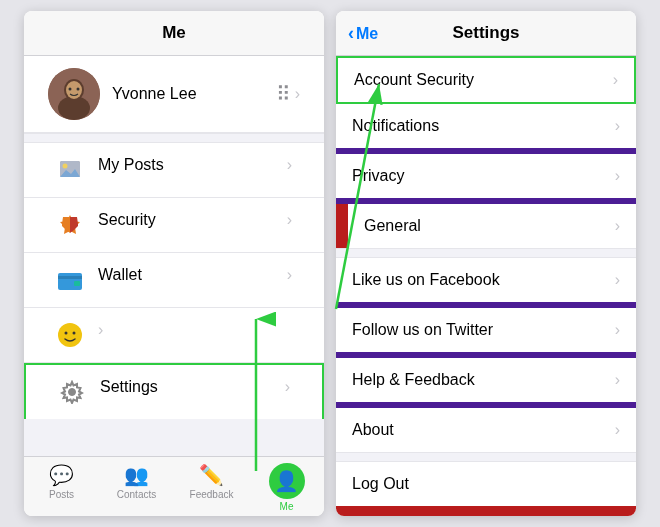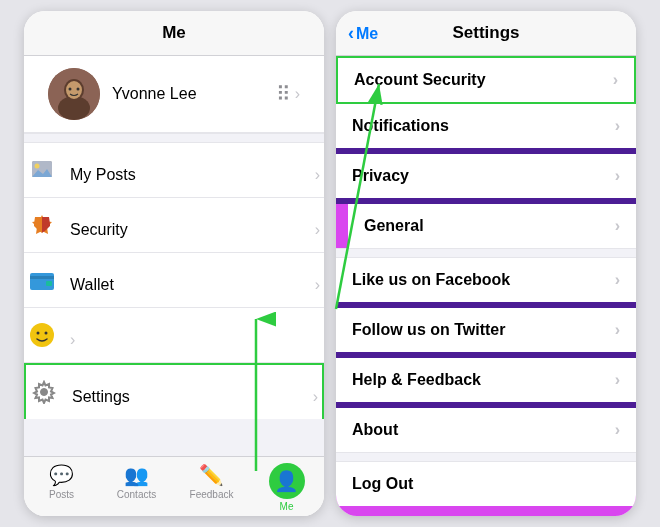--- a/index.html
+++ b/index.html
@@ -10,21 +10,21 @@
       justify-content: center;
       align-items: center;
       width: 660px;
       height: 527px;
       overflow: hidden;
     }
 
     
     .phone-screen {
       background: white;
-      border-radius: 21px;
+      border-radius: 8px;
       overflow: hidden;
       box-shadow: 0 2px 12px rgba(0,0,0,0.18);
       width: 300px;
       height: 505px;
       display: flex;
       flex-direction: column;
       position: relative;
     }
 
     
@@ -94,22 +94,22 @@
     .section-gap {
       height: 10px;
       background: #f2f2f7;
       border-top: 1px solid #e5e5ea;
       border-bottom: 1px solid #e5e5ea;
     }
 
     
     .menu-item {
       display: flex;
-      align-items: flex-end;
-      padding: 13px 4px;
+      align-items: flex-start;
+      padding: 13px 32px;
       background: white;
       border-bottom: 1px solid #e5e5ea;
       cursor: pointer;
     }
     .menu-item:last-child {
       border-bottom: none;
     }
     .menu-item .item-icon {
       width: 28px;
       height: 28px;
@@ -167,22 +167,21 @@
     }
     .tab-item.active .tab-icon-circle .tab-icon {
       color: white;
       font-size: 20px;
     }
 
     
     .settings-content {
       flex: 1;
       overflow-y: auto;
-      background: #d946ef;
-      font-weight: bold;
+      background: #b91c1c;
     }
 
     
     .settings-menu-item {
       display: flex;
       align-items: center;
       padding: 13px 16px;
       background: white;
       border-bottom: 6px solid #4c1d95;
       cursor: pointer;

